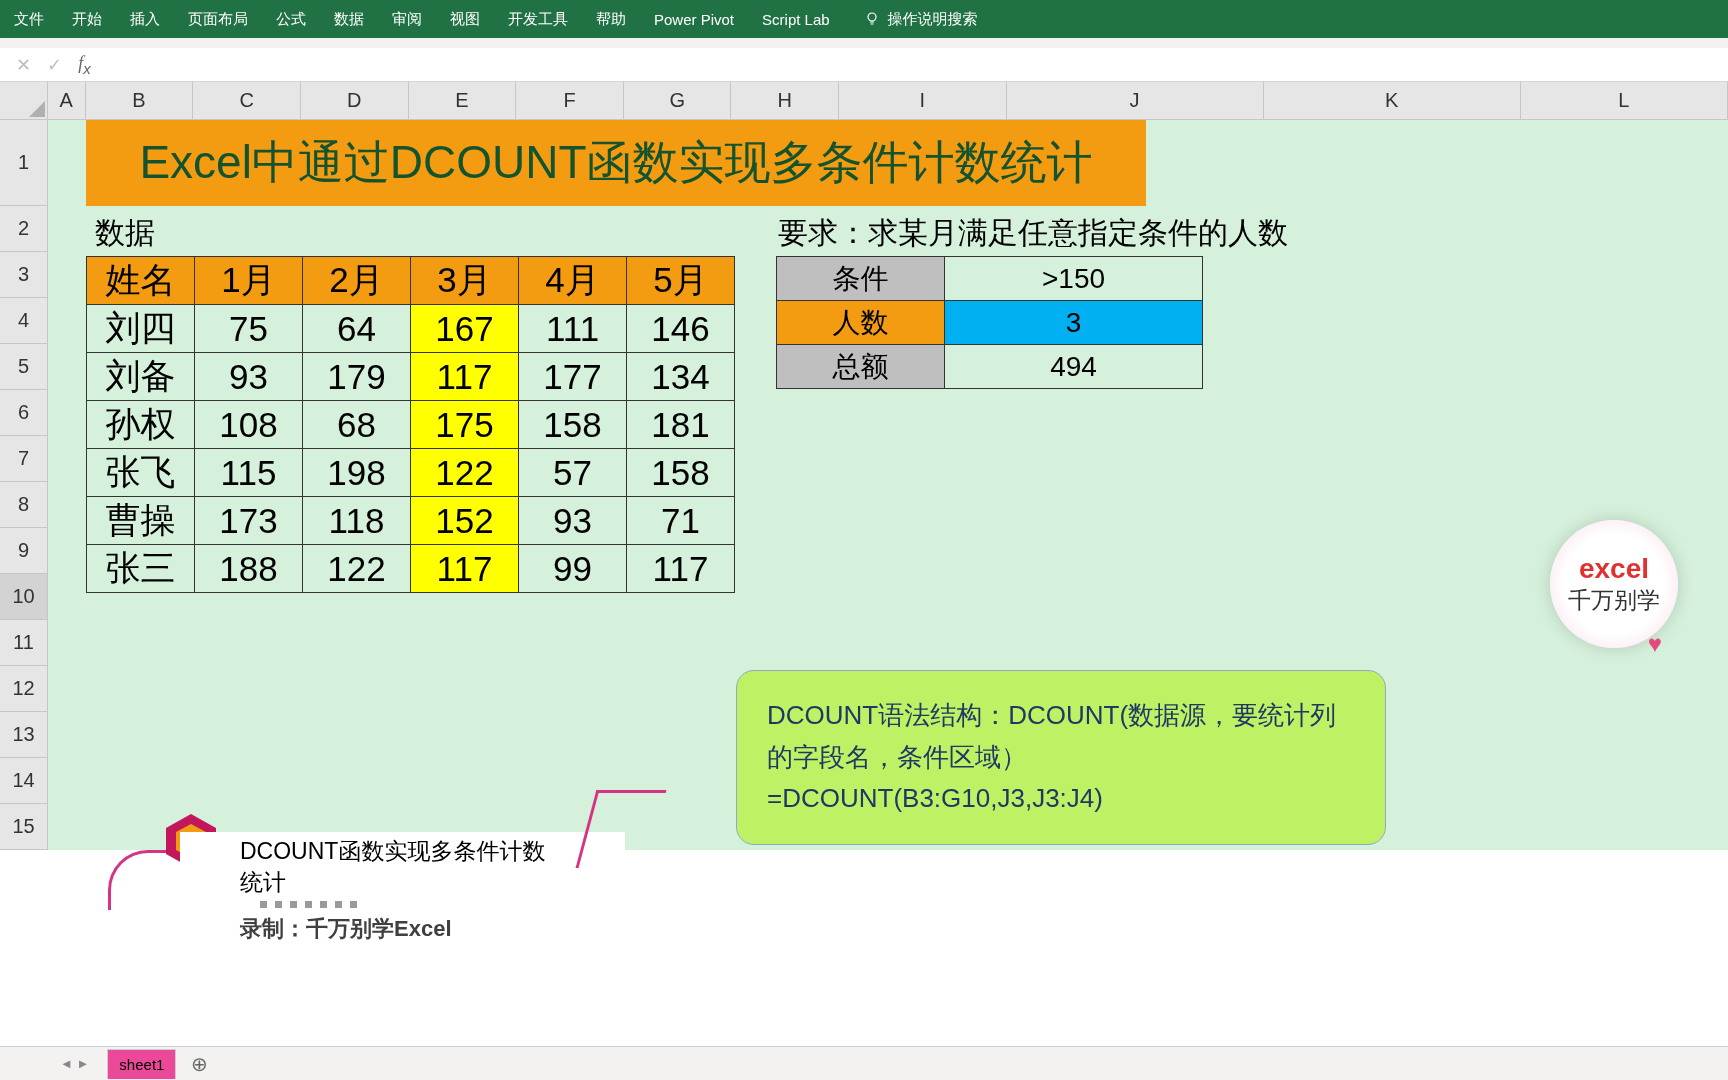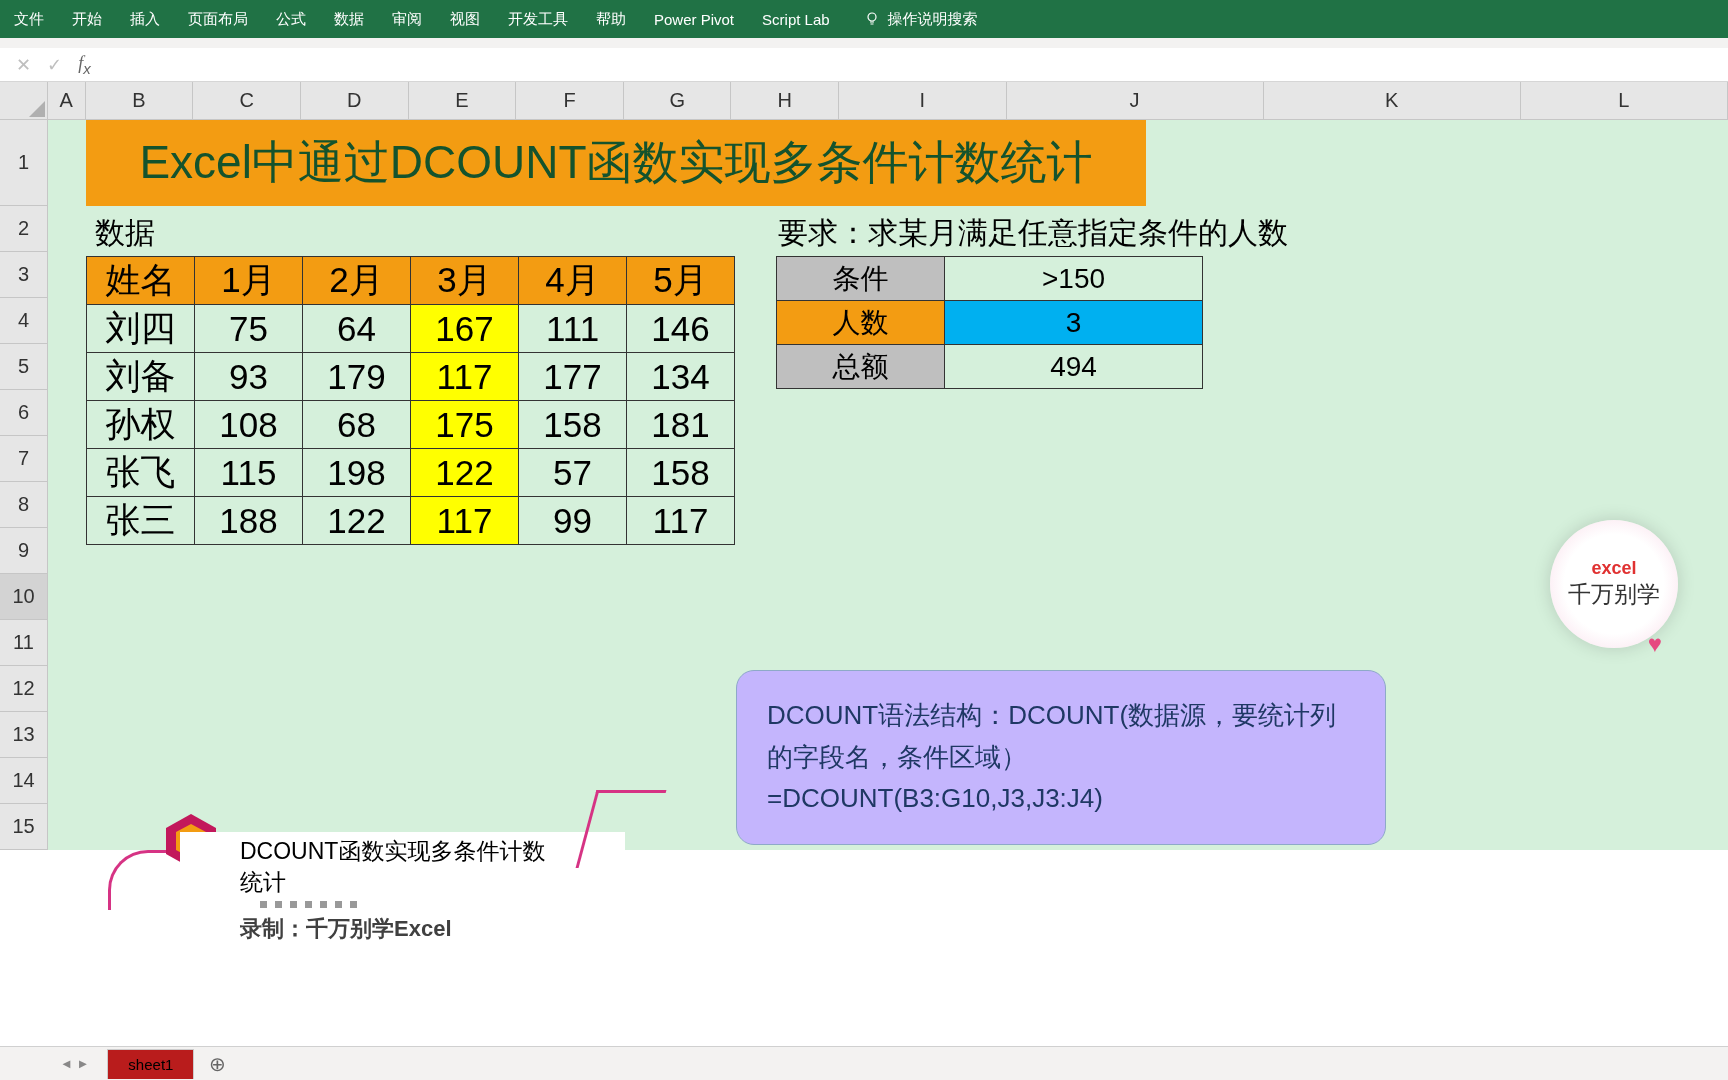--- a/index.html
+++ b/index.html
@@ -52,42 +52,42 @@
 
 
 .ctable { position:absolute; left:728px; top:136px; border-collapse:collapse; }
 .ctable td { border:1px solid #333; height:44px; text-align:center; font-size:28px; }
 .ctable .k { width:168px; background:#bfbfbf; }
 .ctable .v { width:258px; }
 .ctable tr.orng .k { background:#f39c12; }
 .ctable tr.orng .v { background:#00b0f0; }
 
 
-.syntax { position:absolute; left:688px; top:550px; width:650px; padding:24px 30px; background:#c4b5fd; border-radius:18px; font-size:26px; color:#1f3864; line-height:1.6; border:1px solid #8ea9c8; }
+.syntax { position:absolute; left:688px; top:550px; width:650px; padding:24px 30px; background:#bef264; border-radius:18px; font-size:26px; color:#1f3864; line-height:1.6; border:1px solid #8ea9c8; }
 
 
 .caption { position:absolute; left:132px; top:712px; width:445px; height:78px; background:#fff; padding:4px 60px 4px 60px; font-size:22px; }
 .caption .t1 { font-size:23px; }
 .caption .author { color:#404040; font-weight:bold; margin-top:16px; }
 .hex-icon { position:absolute; left:112px; top:690px; width:62px; height:62px; }
 .pink-shape { position:absolute; left:538px; top:670px; width:70px; height:78px; border:3px solid #d63384; border-bottom:none; border-right:none; transform:skewX(-15deg); }
 .pink-line { position:absolute; left:60px; top:730px; width:80px; height:60px; border-top:3px solid #d63384; border-left:3px solid #d63384; border-radius:40px 0 0 0; }
 .dots { position:absolute; left:212px; top:781px; display:flex; gap:8px; }
 .dots span { width:7px; height:7px; background:#999; }
 
 
 .badge { position:absolute; right:50px; top:400px; width:128px; height:128px; border-radius:50%; background:radial-gradient(circle,#fff 55%,#f8d7e6 100%); display:flex; flex-direction:column; align-items:center; justify-content:center; box-shadow:0 0 18px rgba(0,0,0,.15); }
-.badge .l1 { color:#e03131; font-weight:bold; font-size:18px; }
+.badge .l1 { color:#e03131; font-weight:bold; font-size:28px; }
 .badge .l2 { font-size:23px; color:#333; }
 .heart-icon { position:absolute; bottom:-10px; right:16px; color:#e64980; font-size:24px; }
 
 
 .sheets { position:absolute; bottom:0; left:0; right:0; height:34px; border-top:1px solid #d0d0d0; display:flex; align-items:center; background:#f3f2f1; padding-left:60px; gap:0; }
 .navset { display:flex; gap:4px; margin-right:18px; color:#888; font-size:13px; }
-.stab { padding:6px 20px; background:#b91c1c; border:1px solid #ccc; border-bottom:none; font-size:15px; }
+.stab { padding:6px 11px; background:#ec4899; border:1px solid #ccc; border-bottom:none; font-size:15px; }
 .addsheet { width:30px; height:30px; border-radius:50%; display:flex; align-items:center; justify-content:center; color:#666; margin-left:8px; font-size:20px; }
 </style>
 </head>
 <body>
 
 <div class="ribbon">
   <span class="tab">文件</span>
   <span class="tab">开始</span>
   <span class="tab">插入</span>
   <span class="tab">页面布局</span>
@@ -195,20 +195,28 @@
             </tr>
             <tr>
               <td>张飞</td>
               <td>115</td>
               <td>198</td>
               <td class="hl">122</td>
               <td>57</td>
               <td>158</td>
             </tr>
             <tr>
+              <td>曹操</td>
+              <td>173</td>
+              <td>118</td>
+              <td class="hl">152</td>
+              <td>93</td>
+              <td>71</td>
+            </tr>
+            <tr>
               <td>张三</td>
               <td>188</td>
               <td>122</td>
               <td class="hl">117</td>
               <td>99</td>
               <td>117</td>
             </tr>
           </tbody>
       </table>
 

